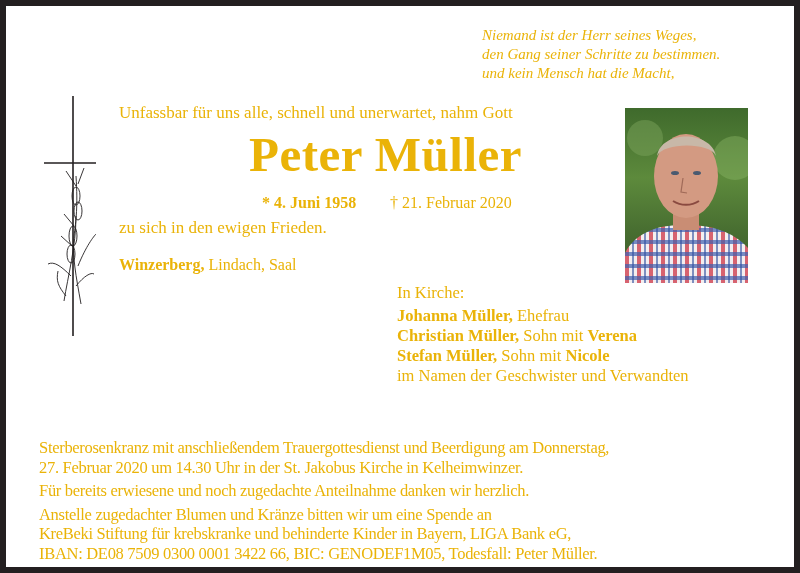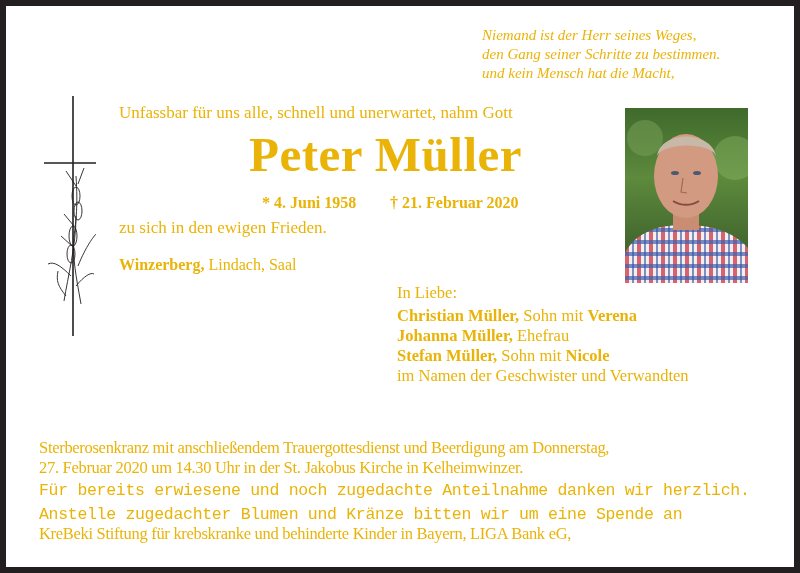--- a/index.html
+++ b/index.html
@@ -4,29 +4,29 @@
 <style>
   html, body { margin: 0; padding: 0; }
   body { width: 800px; height: 573px; background: #231f20; position: relative; overflow: hidden; }
   .frame { position: absolute; left: 6px; top: 6px; width: 788px; height: 561px; background: #ffffff; }
   .serif { font-family: "Liberation Serif", "DejaVu Serif", serif; color: #eab308; }
   .abs { position: absolute; white-space: nowrap; }
   .quote { left: 482px; top: 26px; font-style: italic; font-size: 15px; line-height: 19px; }
   .intro { left: 119px; top: 103px; font-size: 17px; }
   .name { left: 249px; top: 126px; font-size: 49px; font-weight: bold; letter-spacing: 0.5px; }
   .born { left: 262px; top: 194px; font-size: 16px; font-weight: bold; }
-  .died { left: 390px; top: 194px; font-size: 16px; font-weight: bold; }
+  .died { left: 390px; top: 194px; font-size: 16px; font-weight: normal; }
   .peace { left: 119px; top: 218px; font-size: 17px; }
   .place { left: 119px; top: 256px; font-size: 16px; text-align: right; }
   .b { font-weight: bold; }
   .mourners { left: 397px; top: 283px; font-size: 16.5px; line-height: 20px; }
   .mourners .head { margin-bottom: 3px; }
   .notice { left: 39px; top: 404px; font-size: 16.5px; line-height: 19.5px; letter-spacing: -0.3px; margin-top: 34px; }
   .notice p { margin: 0; }
-  .notice .gap { margin-top: 4px; font-family: Liberation Mono, monospace; }
+  .notice .gap { margin-top: 4px; }
   .photo { position: absolute; left: 625px; top: 108px; width: 123px; height: 175px; overflow: hidden;
            background: linear-gradient(180deg, #3f6a2c 0%, #5d8a3c 40%, #486e31 70%, #3a5a2a 100%); }
   .cross { position: absolute; left: 36px; top: 96px; width: 60px; height: 240px; }
 </style>
 </head>
 <body>
 
 <div class="frame"></div>
 
 <div class="abs serif quote">
@@ -79,32 +79,33 @@
     <ellipse cx="61" cy="68" rx="32" ry="42" fill="#d39a82"></ellipse>
     <path d="M32 48 C36 22 86 22 91 48 C86 34 38 34 32 48 Z" fill="#c8b8a8"></path>
     <ellipse cx="50" cy="65" rx="4" ry="2" fill="#4a5a70"></ellipse>
     <ellipse cx="72" cy="65" rx="4" ry="2" fill="#4a5a70"></ellipse>
     <path d="M58 70 L56 84 L62 85" fill="none" stroke="#a06a58" stroke-width="1.2"></path>
     <path d="M48 93 C56 98 66 98 74 93" fill="none" stroke="#8a4a40" stroke-width="2"></path>
   </svg>
 </div>
 
 <div class="abs serif mourners">
-  <div class="head">In Liebe:</div>
+  <div class="head">In Kirche:</div>
+  <div>
+    <span class="b">Johanna Müller,</span><span> Ehefrau</span>
+  </div>
   <div>
     <span class="b">Christian Müller,</span><span> Sohn mit </span><span class="b">Verena</span>
-  </div>
-  <div>
-    <span class="b">Johanna Müller,</span><span> Ehefrau</span>
   </div>
   <div>
     <span class="b">Stefan Müller,</span><span> Sohn mit </span><span class="b">Nicole</span>
   </div>
   <div>im Namen der Geschwister und Verwandten</div>
 </div>
 
 <div class="abs serif notice">
   <p>Sterberosenkranz mit anschließendem Trauergottesdienst und Beerdigung am Donnerstag,</p>
   <p>27. Februar 2020 um 14.30 Uhr in der St. Jakobus Kirche in Kelheimwinzer.</p>
   <p class="gap">Für bereits erwiesene und noch zugedachte Anteilnahme danken wir herzlich.</p>
   <p class="gap">Anstelle zugedachter Blumen und Kränze bitten wir um eine Spende an</p>
   <p>KreBeki Stiftung für krebskranke und behinderte Kinder in Bayern, LIGA Bank eG,</p>
+  <p>IBAN: DE08 7509 0300 0001 3422 66, BIC: GENODEF1M05, Todesfall: Peter Müller.</p>
 </div>
 
 </body></html>

